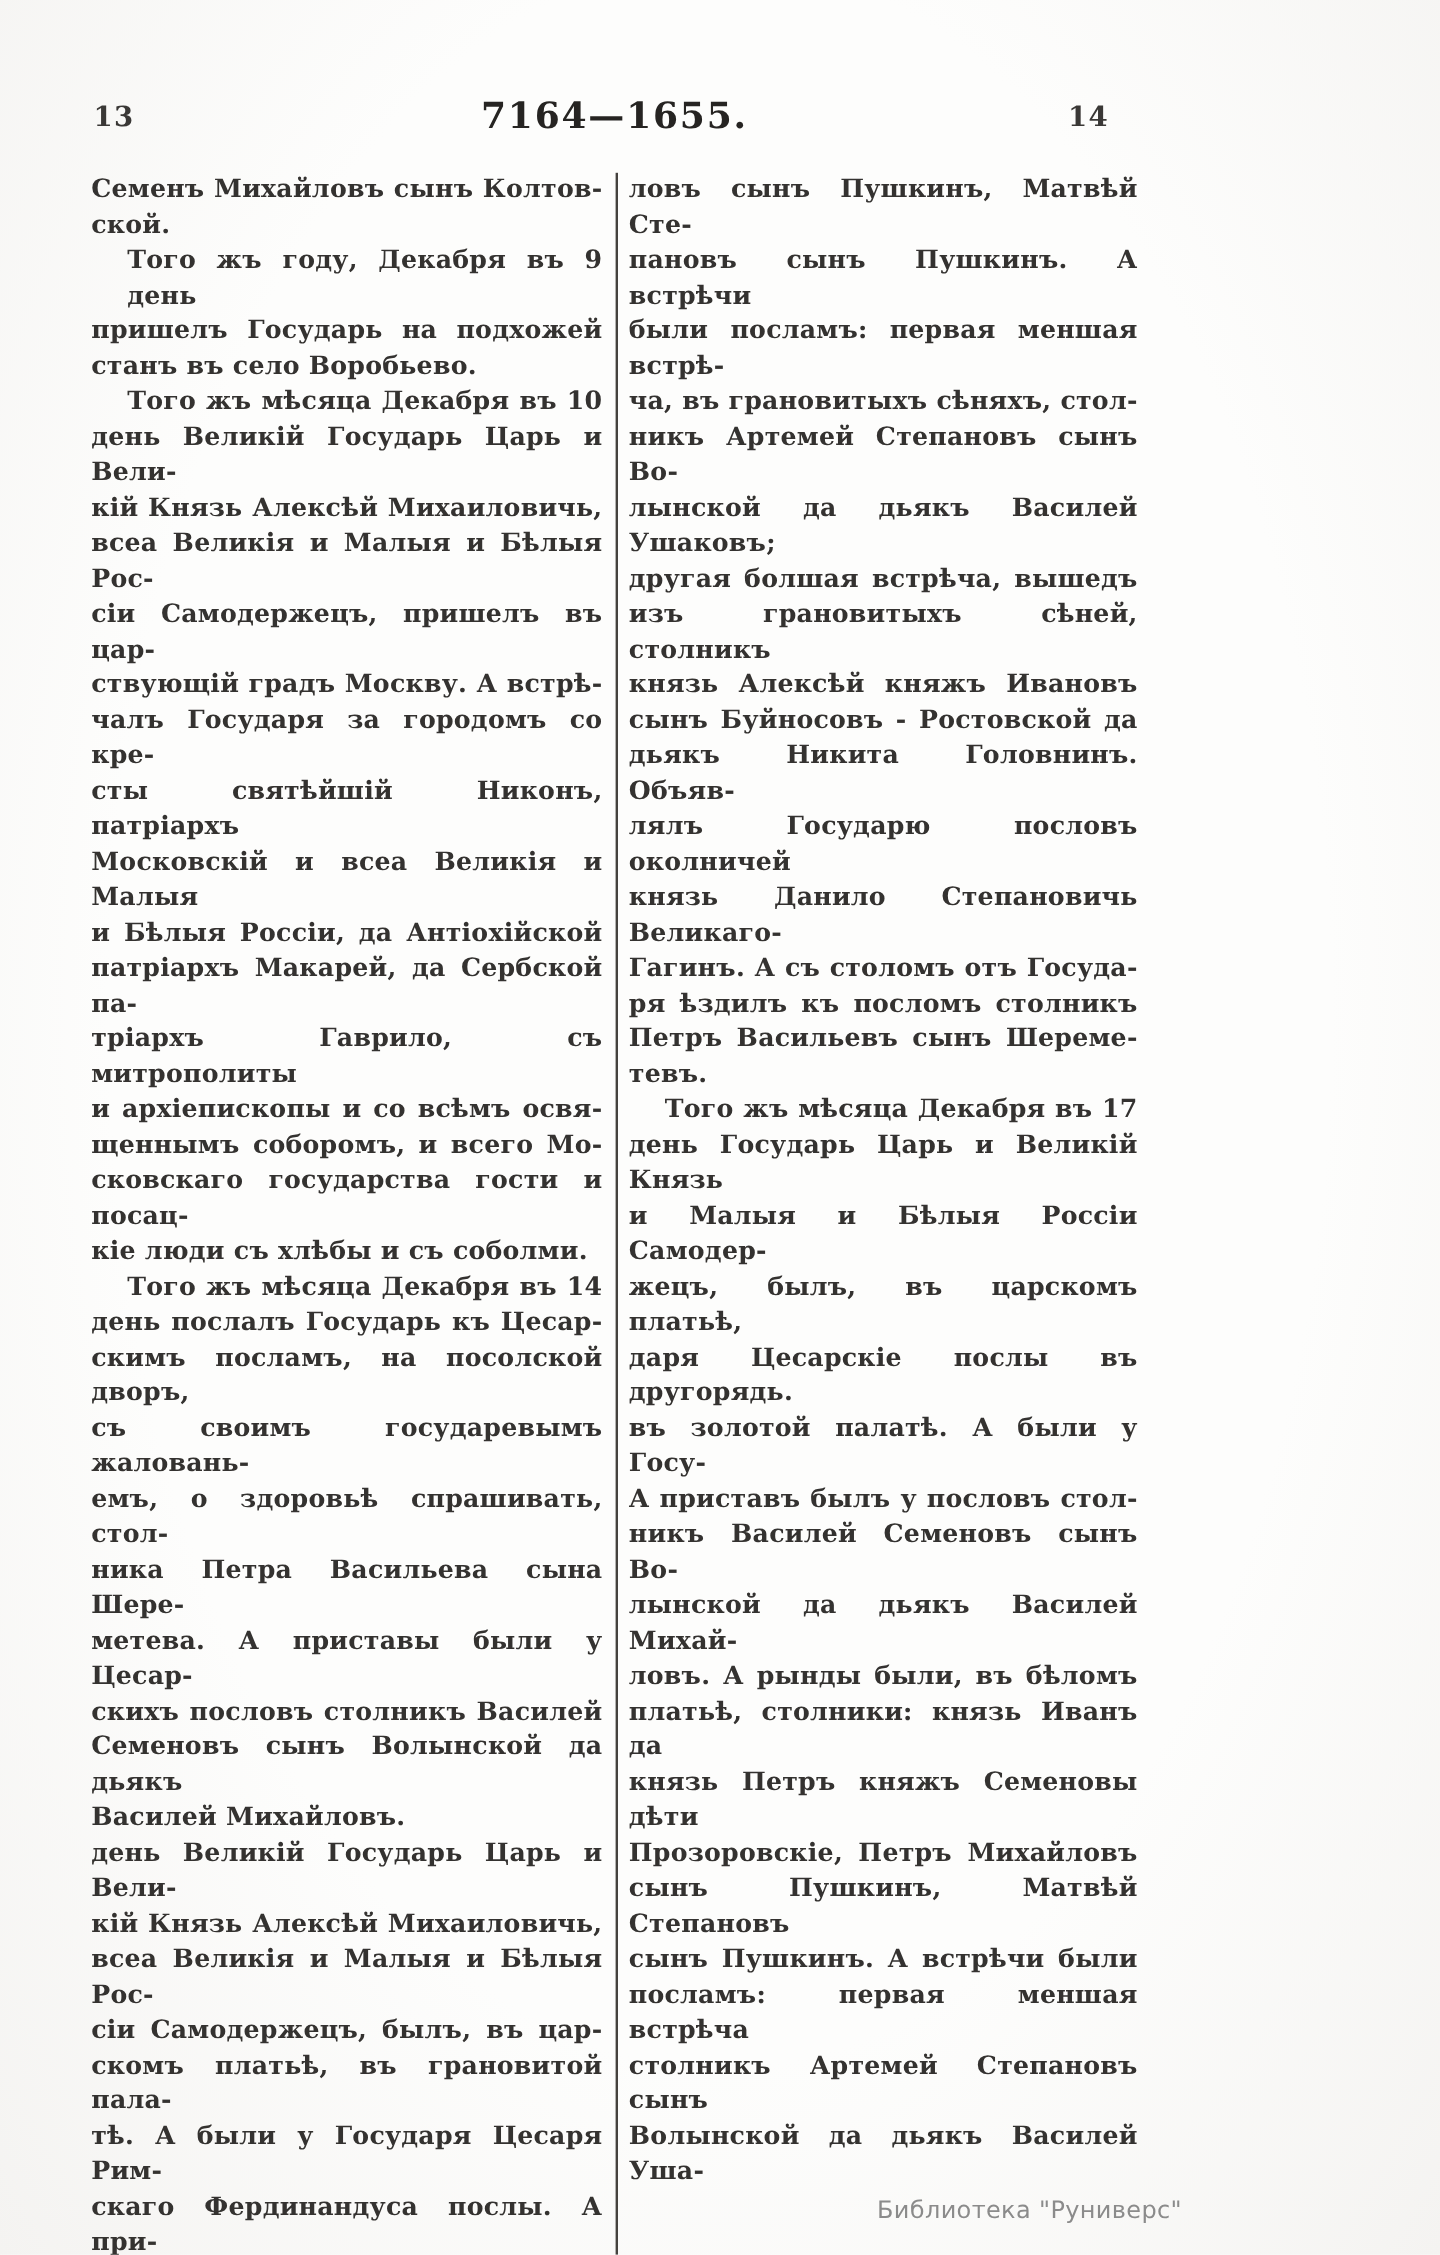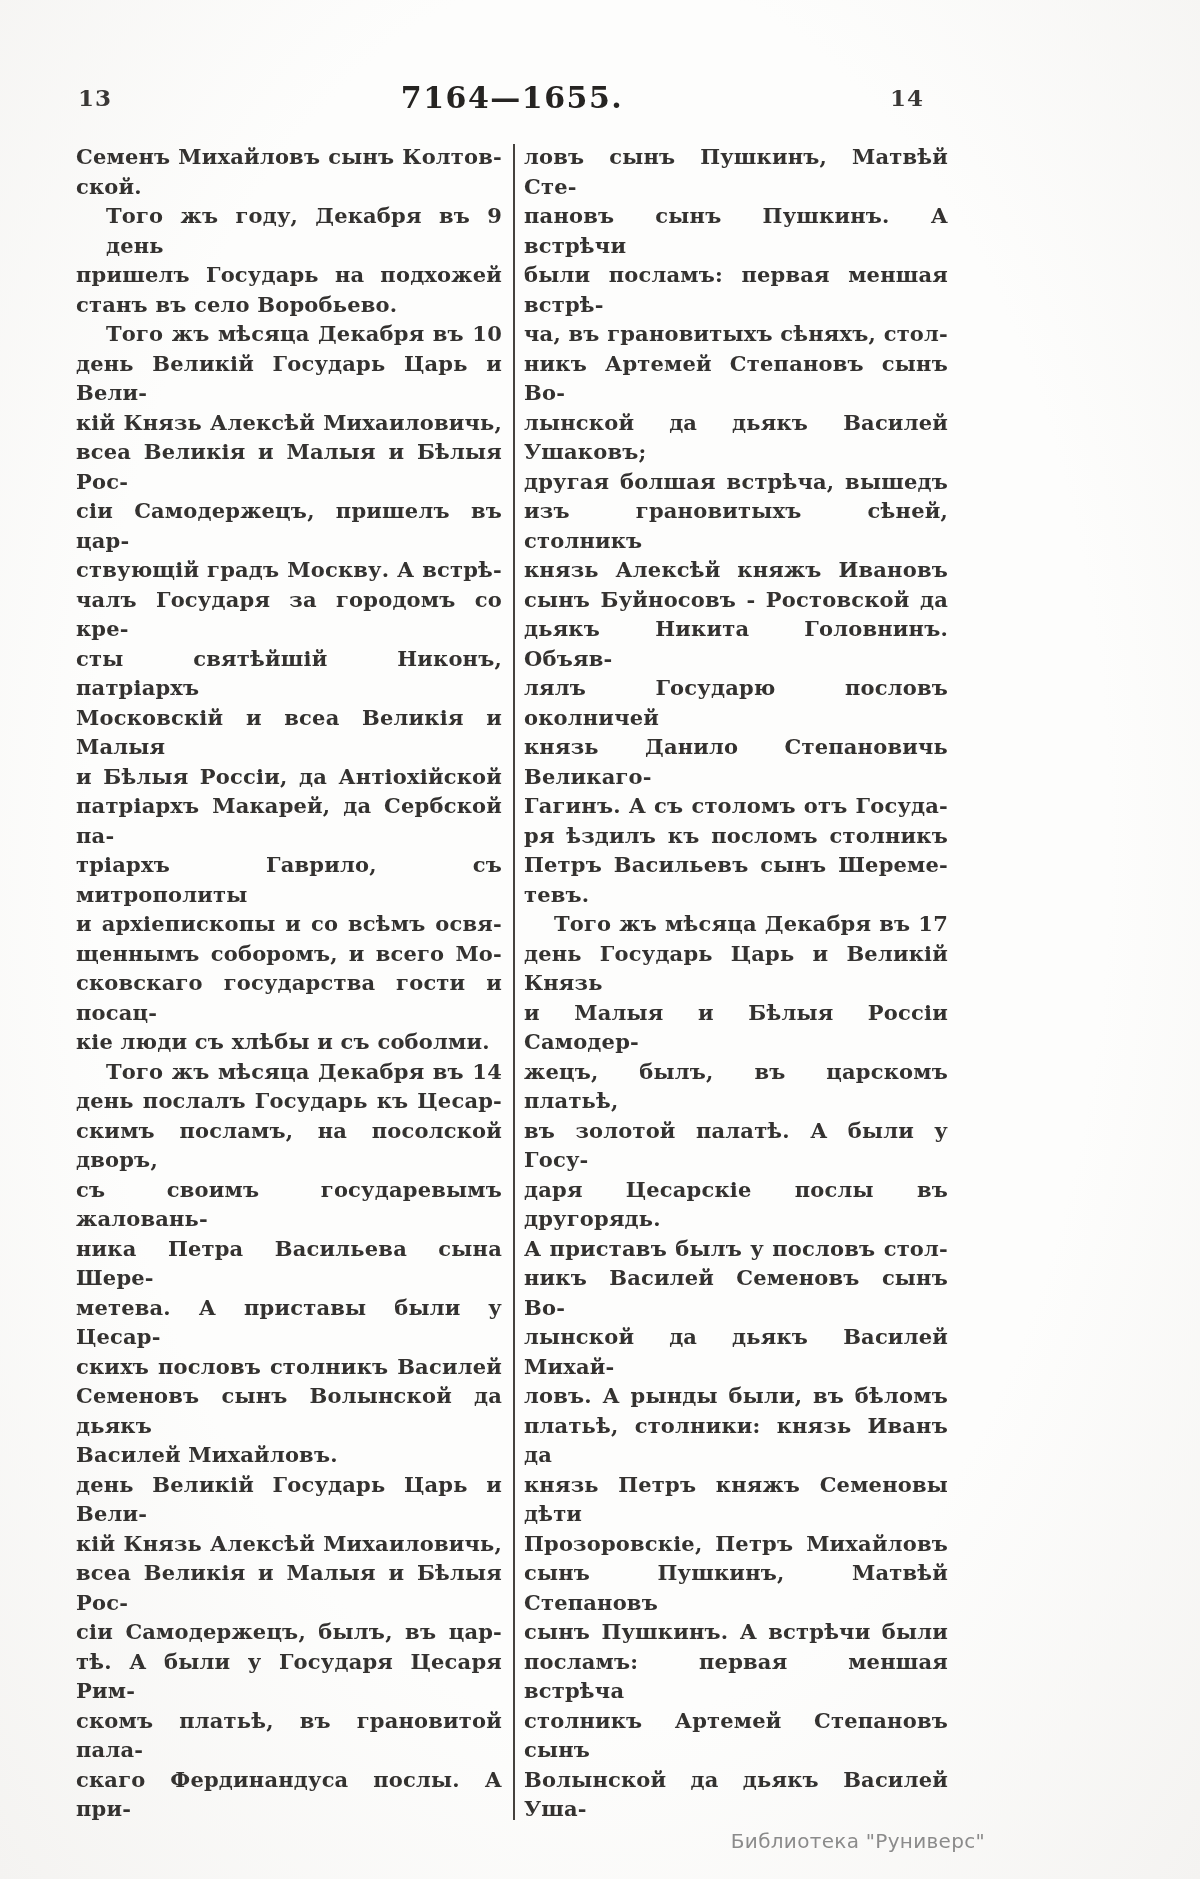--- a/index.html
+++ b/index.html
@@ -82,31 +82,32 @@
         <div class="line">патріархъ Макарей, да Сербской па-</div>
         <div class="line">тріархъ Гаврило, съ митрополиты</div>
         <div class="line">и архіепископы и со всѣмъ освя-</div>
         <div class="line">щеннымъ соборомъ, и всего Мо-</div>
         <div class="line">сковскаго государства гости и посац-</div>
         <div class="line last">кіе люди съ хлѣбы и съ соболми.</div>
         <div class="line indent">Того жъ мѣсяца Декабря въ 14</div>
         <div class="line">день послалъ Государь къ Цесар-</div>
         <div class="line">скимъ посламъ, на посолской дворъ,</div>
         <div class="line">съ своимъ государевымъ жаловань-</div>
+        <div class="line">емъ, о здоровьѣ спрашивать, стол-</div>
         <div class="line">ника Петра Васильева сына Шере-</div>
         <div class="line">метева. А приставы были у Цесар-</div>
         <div class="line">скихъ пословъ столникъ Василей</div>
         <div class="line">Семеновъ сынъ Волынской да дьякъ</div>
         <div class="line last">Василей Михайловъ.</div>
         <div class="line">день Великій Государь Царь и Вели-</div>
         <div class="line">кій Князь Алексѣй Михаиловичь,</div>
         <div class="line">всеа Великія и Малыя и Бѣлыя Рос-</div>
         <div class="line">сіи Самодержецъ, былъ, въ цар-</div>
+        <div class="line">скомъ платьѣ, въ грановитой пала-</div>
         <div class="line">тѣ. А были у Государя Цесаря Рим-</div>
-        <div class="line">скомъ платьѣ, въ грановитой пала-</div>
         <div class="line">скаго Фердинандуса послы. А при-</div>
       </div>
     <div class="divider"></div>
     <div class="col right-col">
         <div class="line">ловъ сынъ Пушкинъ, Матвѣй Сте-</div>
         <div class="line">пановъ сынъ Пушкинъ. А встрѣчи</div>
         <div class="line">были посламъ: первая меншая встрѣ-</div>
         <div class="line">ча, въ грановитыхъ сѣняхъ, стол-</div>
         <div class="line">никъ Артемей Степановъ сынъ Во-</div>
         <div class="line">лынской да дьякъ Василей Ушаковъ;</div>
@@ -118,22 +119,22 @@
         <div class="line">лялъ Государю пословъ околничей</div>
         <div class="line">князь Данило Степановичь Великаго-</div>
         <div class="line">Гагинъ. А съ столомъ отъ Госуда-</div>
         <div class="line">ря ѣздилъ къ посломъ столникъ</div>
         <div class="line">Петръ Васильевъ сынъ Шереме-</div>
         <div class="line last">тевъ.</div>
         <div class="line indent">Того жъ мѣсяца Декабря въ 17</div>
         <div class="line">день Государь Царь и Великій Князь</div>
         <div class="line">и Малыя и Бѣлыя Россіи Самодер-</div>
         <div class="line">жецъ, былъ, въ царскомъ платьѣ,</div>
+        <div class="line">даря Цесарскіе послы въ другорядь.</div>
         <div class="line">въ золотой палатѣ. А были у Госу-</div>
-        <div class="line">даря Цесарскіе послы въ другорядь.</div>
         <div class="line">А приставъ былъ у пословъ стол-</div>
         <div class="line">никъ Василей Семеновъ сынъ Во-</div>
         <div class="line">лынской да дьякъ Василей Михай-</div>
         <div class="line">ловъ. А рынды были, въ бѣломъ</div>
         <div class="line">платьѣ, столники: князь Иванъ да</div>
         <div class="line">князь Петръ княжъ Семеновы дѣти</div>
         <div class="line">Прозоровскіе, Петръ Михайловъ</div>
         <div class="line">сынъ Пушкинъ, Матвѣй Степановъ</div>
         <div class="line">сынъ Пушкинъ. А встрѣчи были</div>
         <div class="line">посламъ: первая меншая встрѣча</div>

